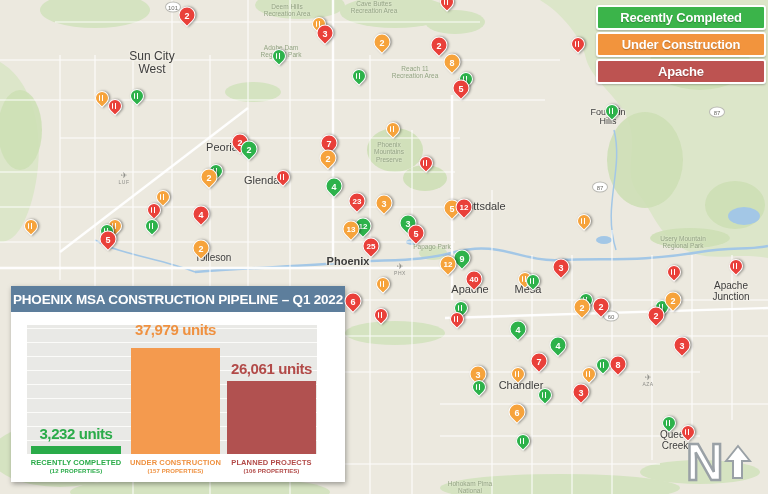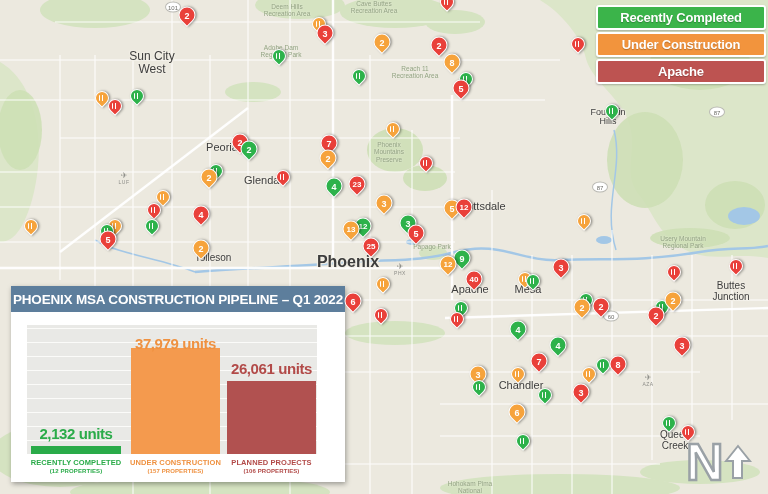--- a/index.html
+++ b/index.html
@@ -145,26 +145,26 @@
       <path d="M248,108 L60,252"></path>
     </g>
   </svg>
 
   <div id="labels">
       <div class="city" style="left: 152px; top: 63px; font-size: 12px;">Sun City
 West</div>
       <div class="city" style="left: 222px; top: 148px; font-size: 11px;">Peoria</div>
       <div class="city" style="left: 266px; top: 181px; font-size: 11px;">Glendale</div>
       <div class="city" style="left: 213px; top: 258px; font-size: 10px;">Tolleson</div>
-      <div class="city" style="left: 348px; top: 262px; font-size: 16px; font-weight: bold;">Phoenix</div>
+      <div class="city" style="left: 348px; top: 262px; font-size: 11px; font-weight: bold;">Phoenix</div>
       <div class="city" style="left: 470px; top: 290px; font-size: 11px;">Apache</div>
       <div class="city" style="left: 528px; top: 290px; font-size: 11px;">Mesa</div>
       <div class="city" style="left: 480px; top: 207px; font-size: 11px;">Scottsdale</div>
       <div class="city" style="left: 521px; top: 386px; font-size: 11px;">Chandler</div>
-      <div class="city" style="left: 731px; top: 291px; font-size: 10px;">Buttes Junction</div>
+      <div class="city" style="left: 731px; top: 291px; font-size: 10px;">Apache Junction</div>
       <div class="city" style="left: 675px; top: 440px; font-size: 10px;">Queen
 Creek</div>
       <div class="city" style="left: 608px; top: 117px; font-size: 9px;">Fountain
 Hills</div>
       <div class="area" style="left: 287px; top: 10px;">Deem Hills
 Recreation Area</div>
       <div class="area" style="left: 374px; top: 7px;">Cave Buttes
 Recreation Area</div>
       <div class="area" style="left: 281px; top: 51px;">Adobe Dam
 Regional Park</div>
@@ -300,21 +300,21 @@
         <span class="pn">7</span>
       </div>
       <div class="pin pO" style="left: 328px; top: 158px; z-index: 32;">
         <span class="drop"></span>
         <span class="pn">2</span>
       </div>
       <div class="pin pG" style="left: 334px; top: 186px; z-index: 33;">
         <span class="drop"></span>
         <span class="pn">4</span>
       </div>
-      <div class="pin pR big" style="left: 357px; top: 184px; z-index: 34;">
+      <div class="pin pR big" style="left: 357px; top: 201px; z-index: 34;">
         <span class="drop"></span>
         <span class="pn">23</span>
       </div>
       <div class="pin pO" style="left: 384px; top: 203px; z-index: 35;">
         <span class="drop"></span>
         <span class="pn">3</span>
       </div>
       <div class="pin pO small" style="left: 393px; top: 129px; z-index: 36;">
         <span class="drop"></span>
         <span class="pn">
@@ -590,23 +590,23 @@
   <div id="legend">
       <div class="legend-item" style="background: rgb(59, 180, 74);">Recently Completed</div>
       <div class="legend-item" style="background: rgb(242, 148, 61);">Under Construction</div>
       <div class="legend-item" style="background: rgb(189, 83, 81);">Apache</div>
     </div>
 
   <div id="chart-card">
     <div id="chart-header">PHOENIX MSA CONSTRUCTION PIPELINE – Q1 2022</div>
     <div id="plot">
         <div class="bar" style="left: 4px; width: 90px; height: 8px; background: rgb(42, 171, 73);"></div>
-        <div class="val-label" style="left: 49px; bottom: 12px; color: rgb(42, 171, 73);">2,132 units</div>
+        <div class="val-label" style="left: 49px; bottom: 12px; color: rgb(42, 171, 73);">3,232 units</div>
         <div class="bar" style="left: 104px; width: 89px; height: 106px; background: rgb(244, 154, 78);"></div>
-        <div class="val-label" style="left: 148.5px; bottom: 102px; color: rgb(239, 145, 64);">37,979 units</div>
+        <div class="val-label" style="left: 148.5px; bottom: 116px; color: rgb(239, 145, 64);">37,979 units</div>
         <div class="bar" style="left: 200px; width: 89px; height: 73px; background: rgb(177, 81, 80);"></div>
         <div class="val-label" style="left: 244.5px; bottom: 77px; color: rgb(178, 74, 72);">26,061 units</div>
       </div>
     <div id="cats"></div>
   <div class="cat" style="left: 65px; color: rgb(42, 171, 73);">RECENTLY COMPLETED<small>(12 PROPERTIES)</small></div>
       <div class="cat" style="left: 164.5px; color: rgb(239, 145, 64);">UNDER CONSTRUCTION<small>(157 PROPERTIES)</small></div>
       <div class="cat" style="left: 260.5px; color: rgb(178, 74, 72);">PLANNED PROJECTS<small>(106 PROPERTIES)</small></div>
     </div>
 
   <div id="north">

